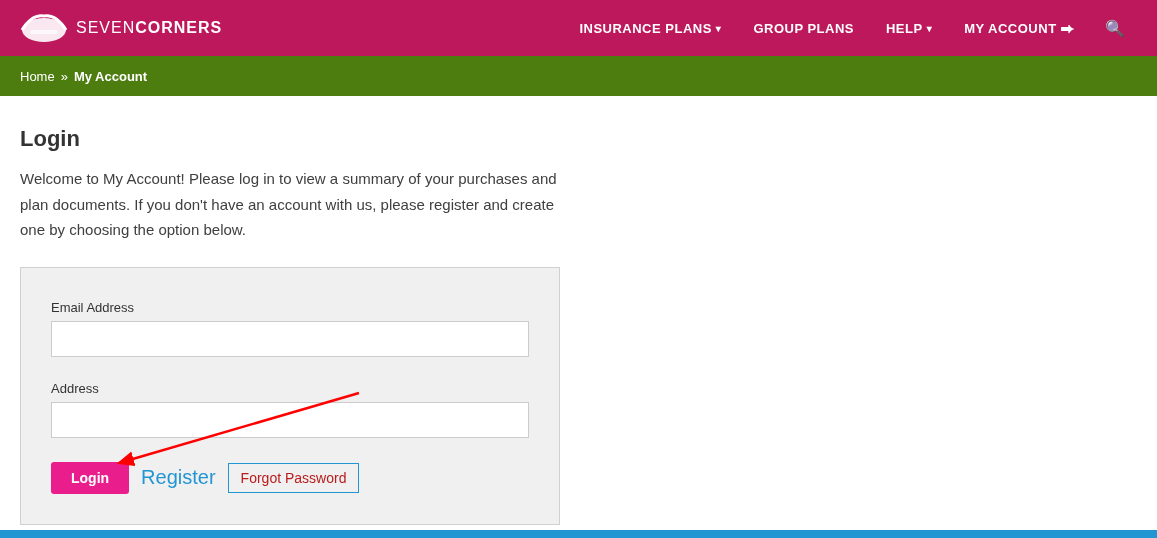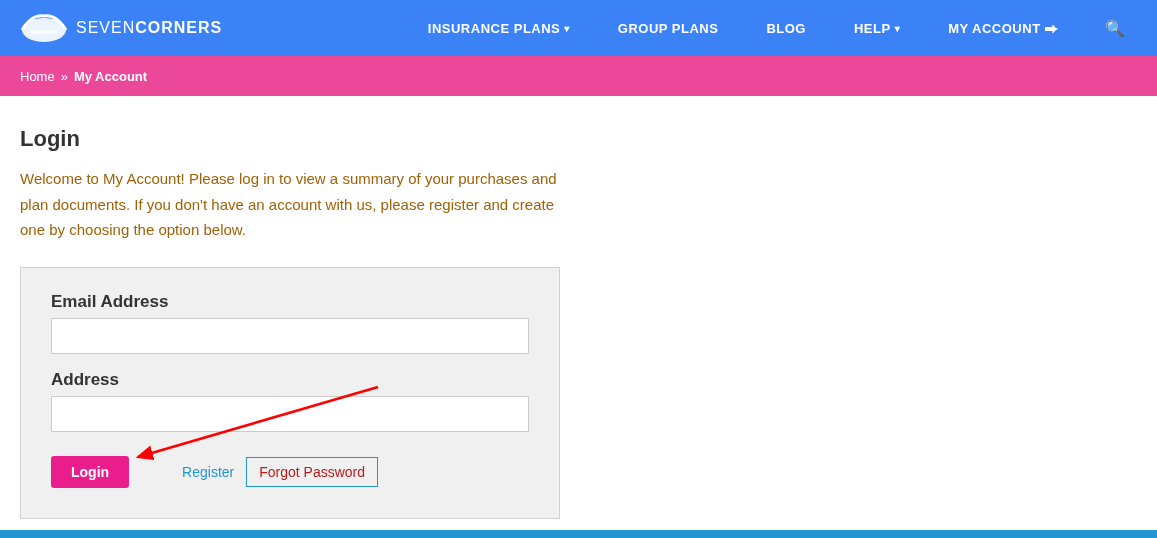--- a/index.html
+++ b/index.html
@@ -1,20 +1,20 @@
 <!DOCTYPE html>
 <html><head>
   <meta charset="utf-8">
   <style>
     * { margin: 0; padding: 0; box-sizing: border-box; }
     body { font-family: Arial, sans-serif; font-size: 14px; background: #fff; }
 
     
     .header {
-      background: #3b82f6;
+      background: #be185d;
       height: 56px;
       display: flex;
       align-items: center;
       padding: 0 20px;
       justify-content: space-between;
     }
     .logo-area {
       display: flex;
       align-items: center;
       gap: 8px;
@@ -26,21 +26,21 @@
     .logo-text {
       color: #fff;
       font-size: 16px;
       font-weight: 400;
       letter-spacing: 1px;
     }
     .logo-text strong { font-weight: 700; }
     .nav {
       display: flex;
       align-items: center;
-      gap: 20px;
+      gap: 4px;
     }
     .nav-item {
       color: #fff;
       font-size: 13px;
       font-weight: 600;
       padding: 0 14px;
       height: 56px;
       display: flex;
       align-items: center;
       cursor: pointer;
@@ -57,21 +57,21 @@
       padding: 0 12px;
       height: 56px;
       display: flex;
       align-items: center;
       cursor: pointer;
       font-size: 16px;
     }
 
     
     .breadcrumb {
-      background: #ec4899;
+      background: #4d7c0f;
       padding: 0 20px;
       height: 40px;
       display: flex;
       align-items: center;
       gap: 6px;
     }
     .breadcrumb-home {
       color: #fff;
       font-size: 13px;
       cursor: pointer;
@@ -94,40 +94,41 @@
       margin: 0 auto;
     }
     .login-title {
       font-size: 22px;
       font-weight: 600;
       color: #333;
       margin-bottom: 14px;
     }
     .login-desc {
       font-size: 15px;
-      color: #a16207;
+      color: #404040;
       line-height: 1.7;
       max-width: 540px;
       margin-bottom: 24px;
     }
 
     
     .form-container {
       background: #f0f0f0;
       border: 1px solid #d0d0d0;
       padding: 24px 30px 30px 30px;
       width: 540px;
       position: relative;
     }
     .field-label {
-      font-size: 17px;
-      font-weight: 700;
+      font-size: 13px;
+      font-weight: 400;
       color: #333;
       margin-bottom: 6px;
       display: block;
+      margin-top: 8px;
     }
     .form-input {
       width: 100%;
       height: 36px;
       border: 1px solid #ccc;
       background: #fff;
       padding: 0 8px;
       font-size: 14px;
       outline: none;
       margin-bottom: 16px;
@@ -146,24 +147,23 @@
       padding: 8px 20px;
       font-size: 14px;
       font-weight: 600;
       cursor: pointer;
       border-radius: 3px;
     }
     .btn-register {
       background: transparent;
       color: #2196d3;
       border: none;
-      font-size: 14px;
+      font-size: 20px;
       cursor: pointer;
       padding: 0;
-      margin-left: 41px;
     }
     .btn-forgot {
       background: transparent;
       color: #b91c1c;
       border: 1px solid #2196d3;
       font-size: 14px;
       cursor: pointer;
       padding: 6px 12px;
     }
 
@@ -193,23 +193,20 @@
     </span>
   </div>
 
   <nav class="nav">
     <div class="nav-item">
       <span>INSURANCE PLANS</span>
       <span class="nav-dropdown-arrow">▾</span>
     </div>
     <div class="nav-item">
       <span>GROUP PLANS</span>
-    </div>
-    <div class="nav-item">
-      <span>BLOG</span>
     </div>
     <div class="nav-item">
       <span>HELP</span>
       <span class="nav-dropdown-arrow">▾</span>
     </div>
     <div class="nav-item">
       <span>MY ACCOUNT</span>
       <span style="font-size:14px;">⮕</span>
     </div>
     <div class="search-icon-btn">

